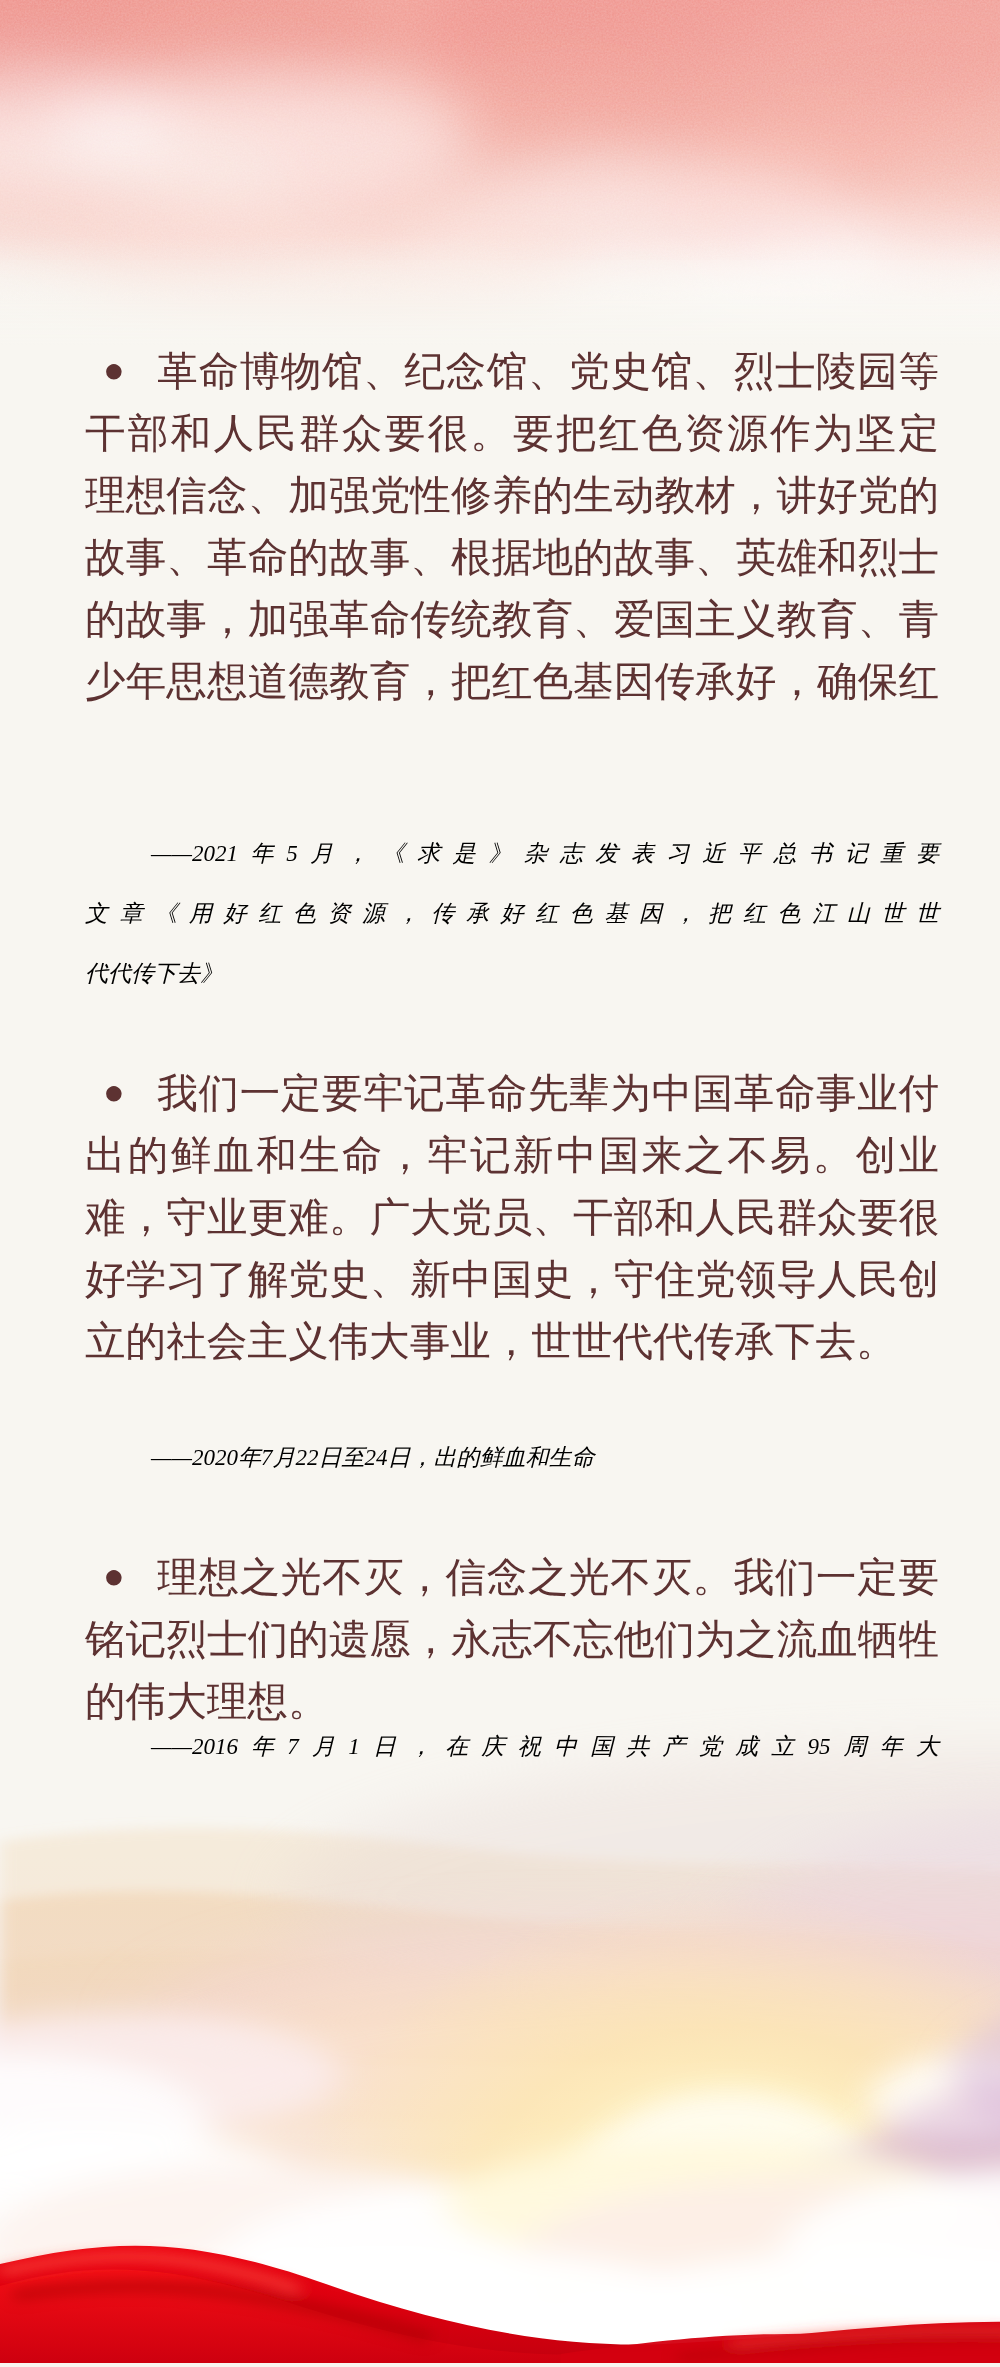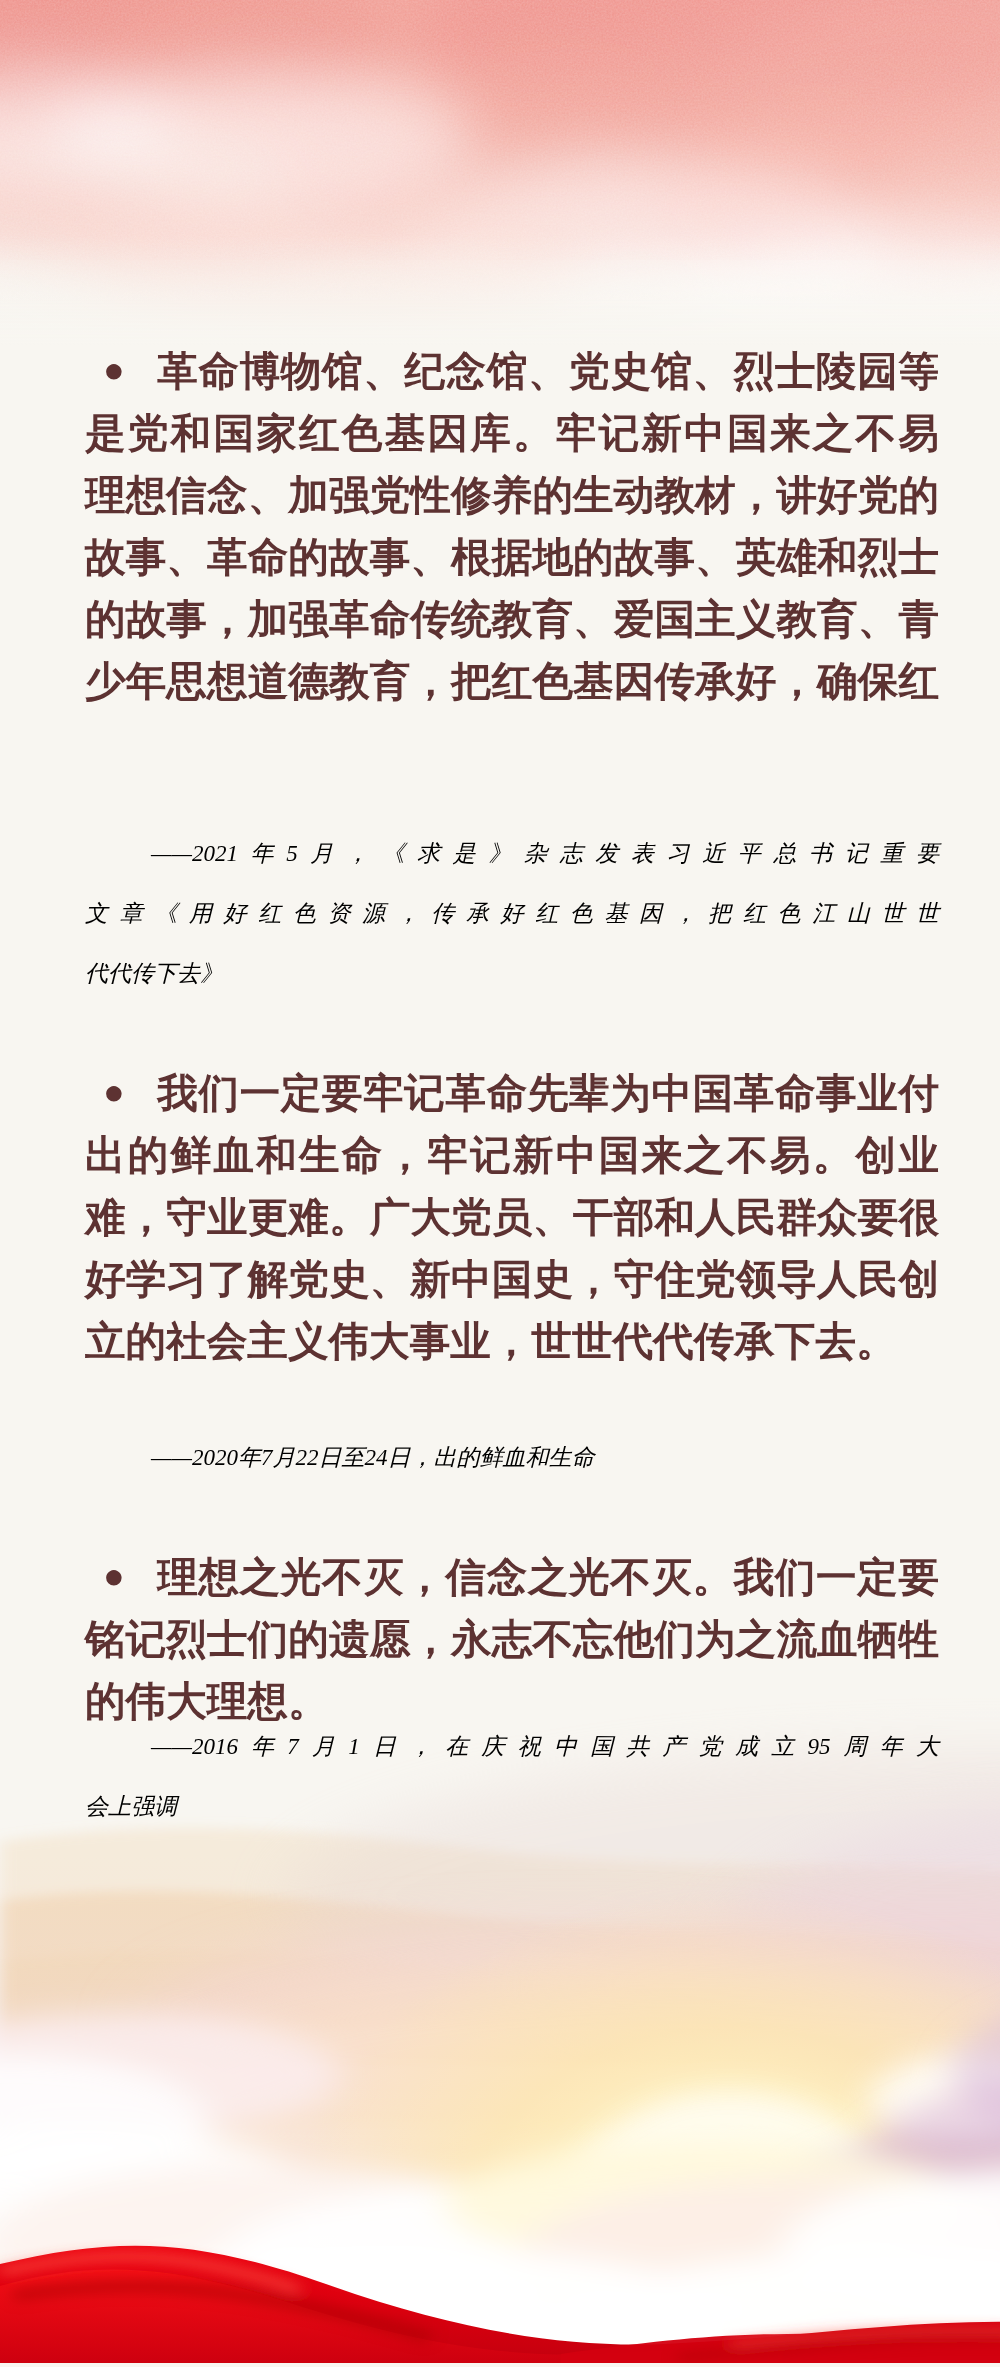--- a/index.html
+++ b/index.html
@@ -12,21 +12,21 @@
     font-family:"Liberation Sans", sans-serif;
   }
   .deco-layer { position:absolute; left:0; pointer-events:none; z-index:1; }
   .deco-top { top:0; }
   .deco-bottom { bottom:0; }
 
   .text-layer { position:absolute; left:85px; width:854px; z-index:2; }
 
   .q-line {
     font-family:"Liberation Sans", sans-serif;
-    font-weight:700;
+    font-weight:400;
     font-size:40.6px;
     line-height:62px;
     height:62px;
     color:#5d3232;
     text-align:justify;
     text-align-last:justify;
     text-justify:inter-character;
     overflow:visible;
   }
   .q-line.first { padding-left:18px; }
@@ -193,21 +193,21 @@
       <path d="M830,722 C900,694 950,664 1000,648" stroke="#ff5a4d" stroke-width="8" opacity="0.55"></path>
       <path d="M560,748 C640,736 700,732 790,736" stroke="#ff4a40" stroke-width="7" opacity="0.5"></path>
     </g>
 
     <rect x="0" y="0" width="1000" height="130" fill="url(#sceneFade)"></rect>
   </svg>
 </div>
 
 <section class="text-layer" style="top:340px">
   <div class="q-line first"><span class="bullet">●</span><span>革命博物馆、纪念馆、党史馆、烈士陵园等</span></div>
-  <div class="q-line">是党和国家红色基因库。牢记新中国来之不易</div>
+  <div class="q-line">干部和人民群众要很。要把红色资源作为坚定</div>
   <div class="q-line">理想信念、加强党性修养的生动教材，讲好党的</div>
   <div class="q-line">故事、革命的故事、根据地的故事、英雄和烈士</div>
   <div class="q-line">的故事，加强革命传统教育、爱国主义教育、青</div>
   <div class="q-line">少年思想道德教育，把红色基因传承好，确保红</div>
 </section>
 
 <section class="text-layer" style="top:824px">
   <div class="src-line first">——2021年5月，《求是》杂志发表习近平总书记重要</div>
   <div class="src-line">文章《用好红色资源，传承好红色基因，把红色江山世世</div>
   <div class="src-line last">代代传下去》</div>
@@ -226,14 +226,13 @@
 </section>
 
 <section class="text-layer" style="top:1546px">
   <div class="q-line first"><span class="bullet">●</span><span>理想之光不灭，信念之光不灭。我们一定要</span></div>
   <div class="q-line">铭记烈士们的遗愿，永志不忘他们为之流血牺牲</div>
   <div class="q-line last">的伟大理想。</div>
 </section>
 
 <section class="text-layer" style="top:1717px">
   <div class="src-line first">——2016年7月1日，在庆祝中国共产党成立95周年大</div>
-  <div class="src-line last">会上强调</div>
 </section>
 
 </body></html>

